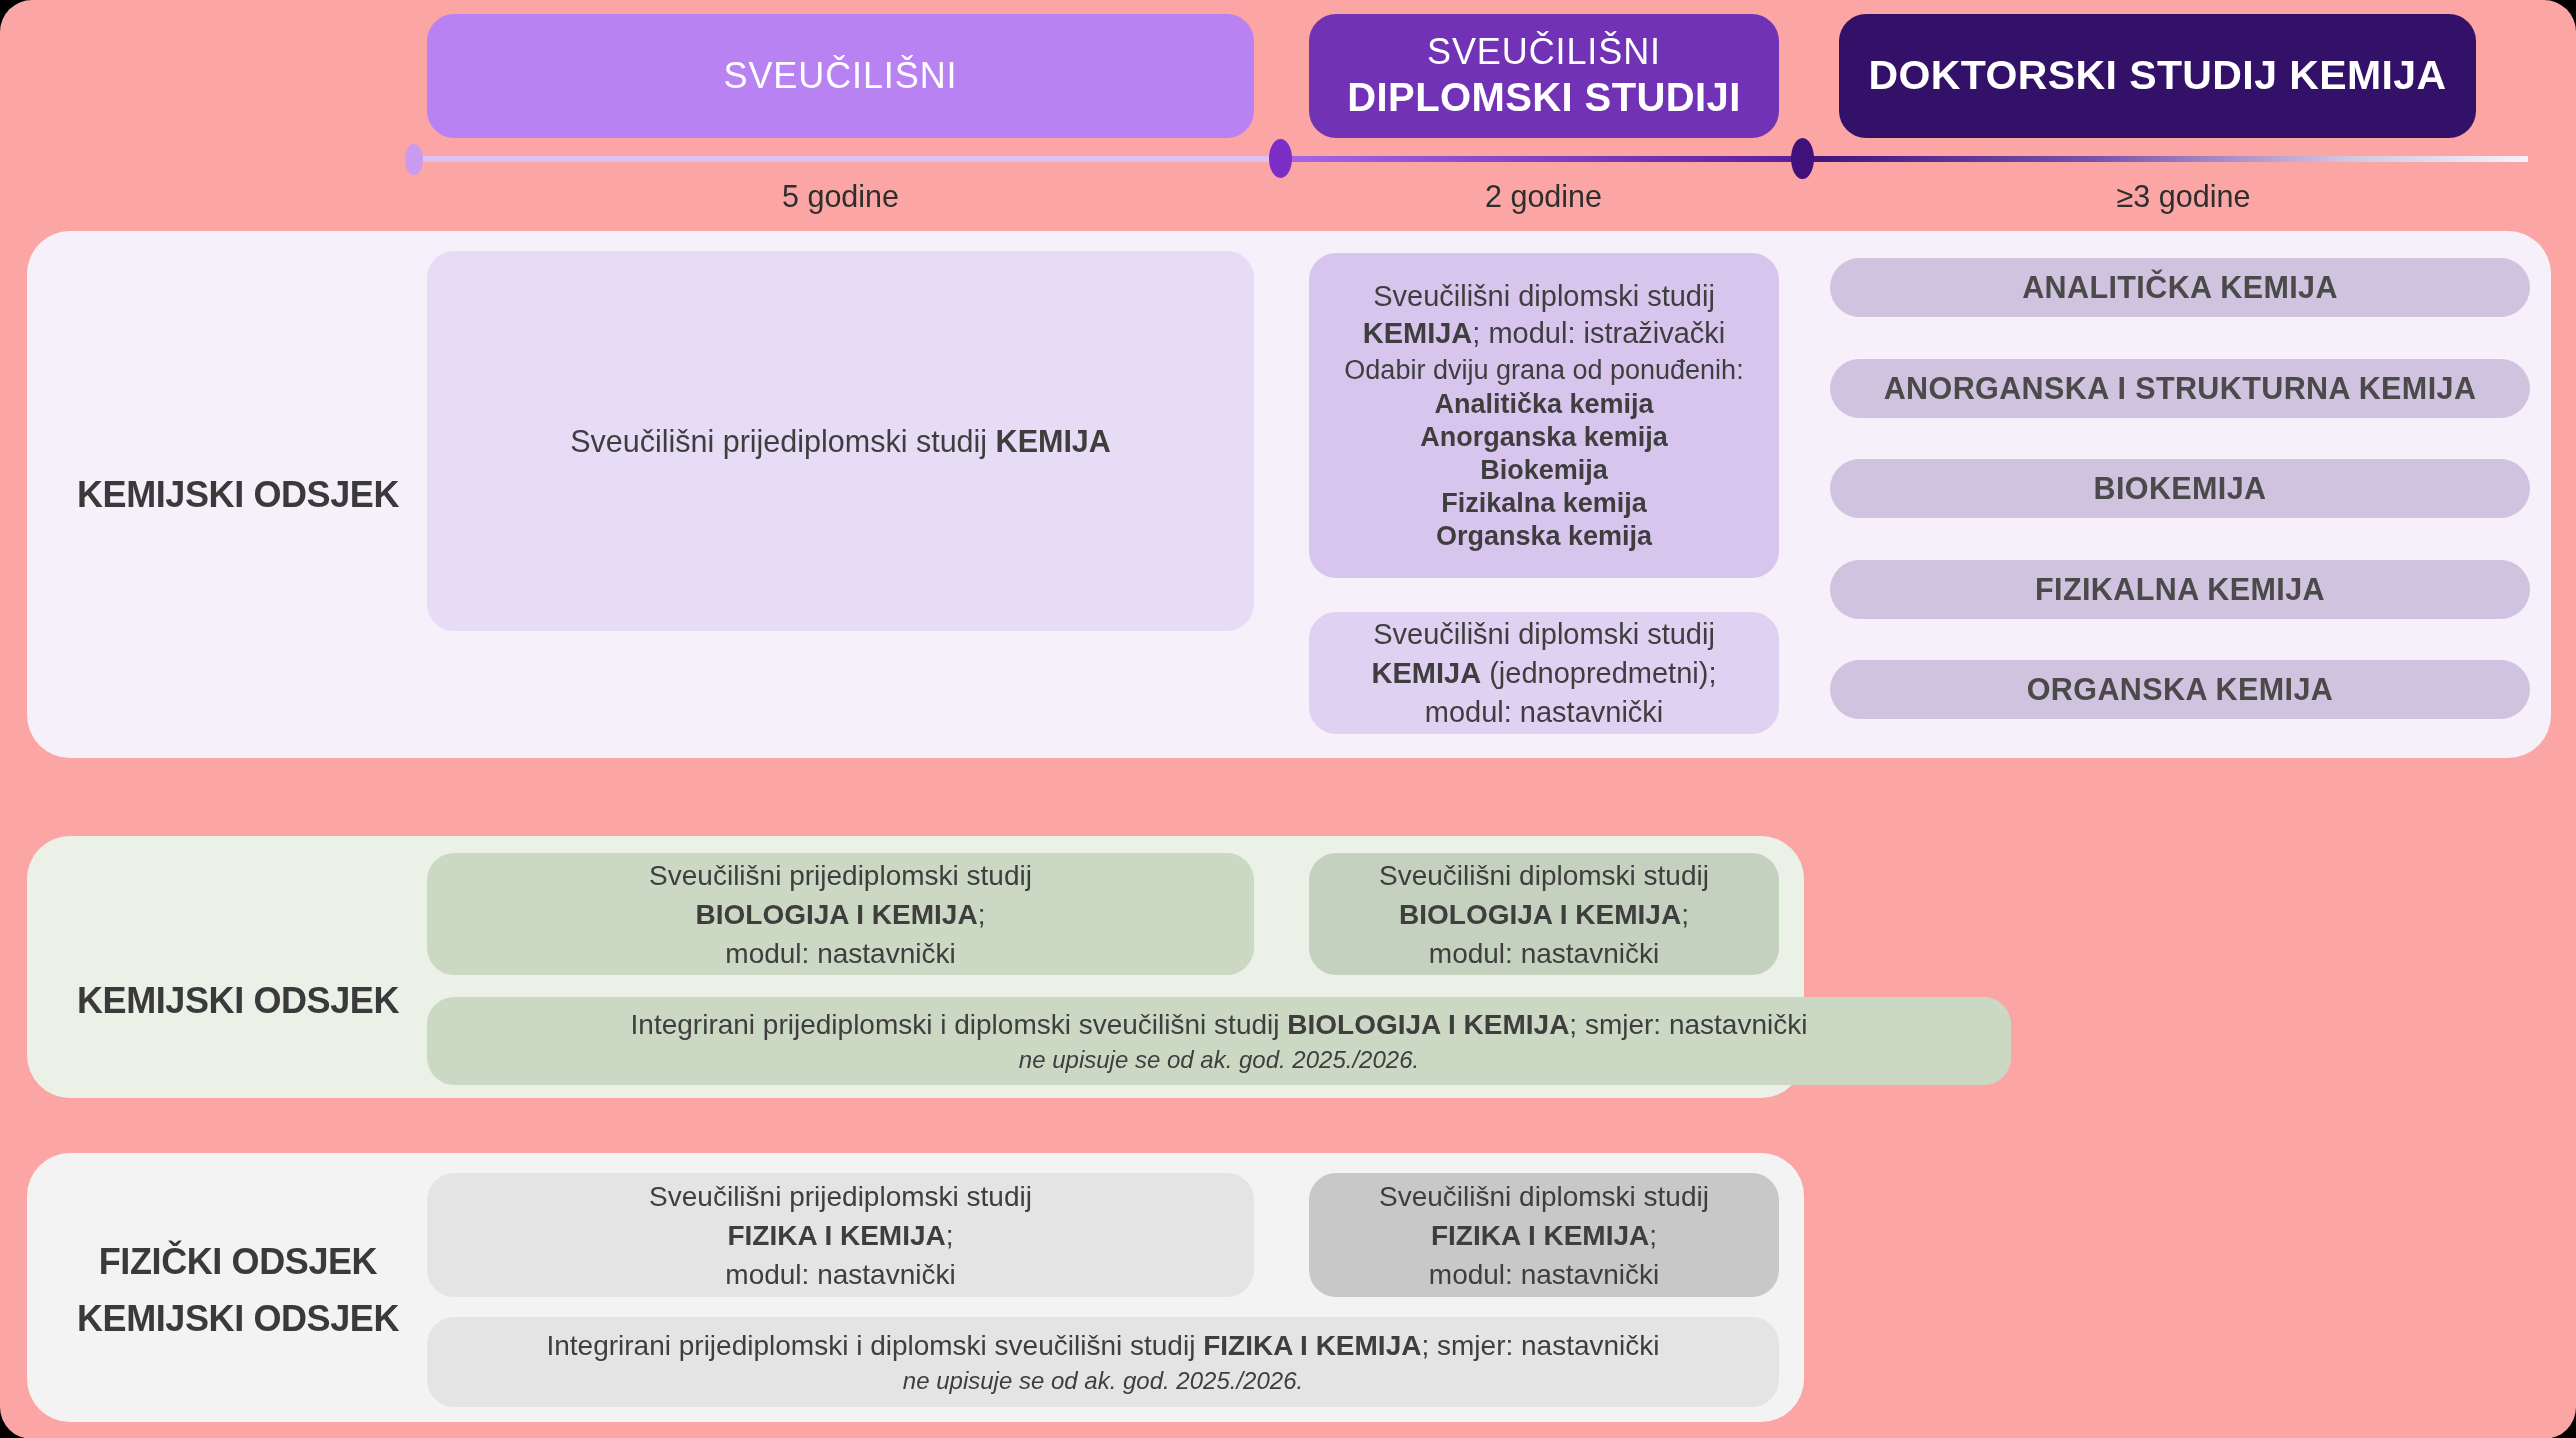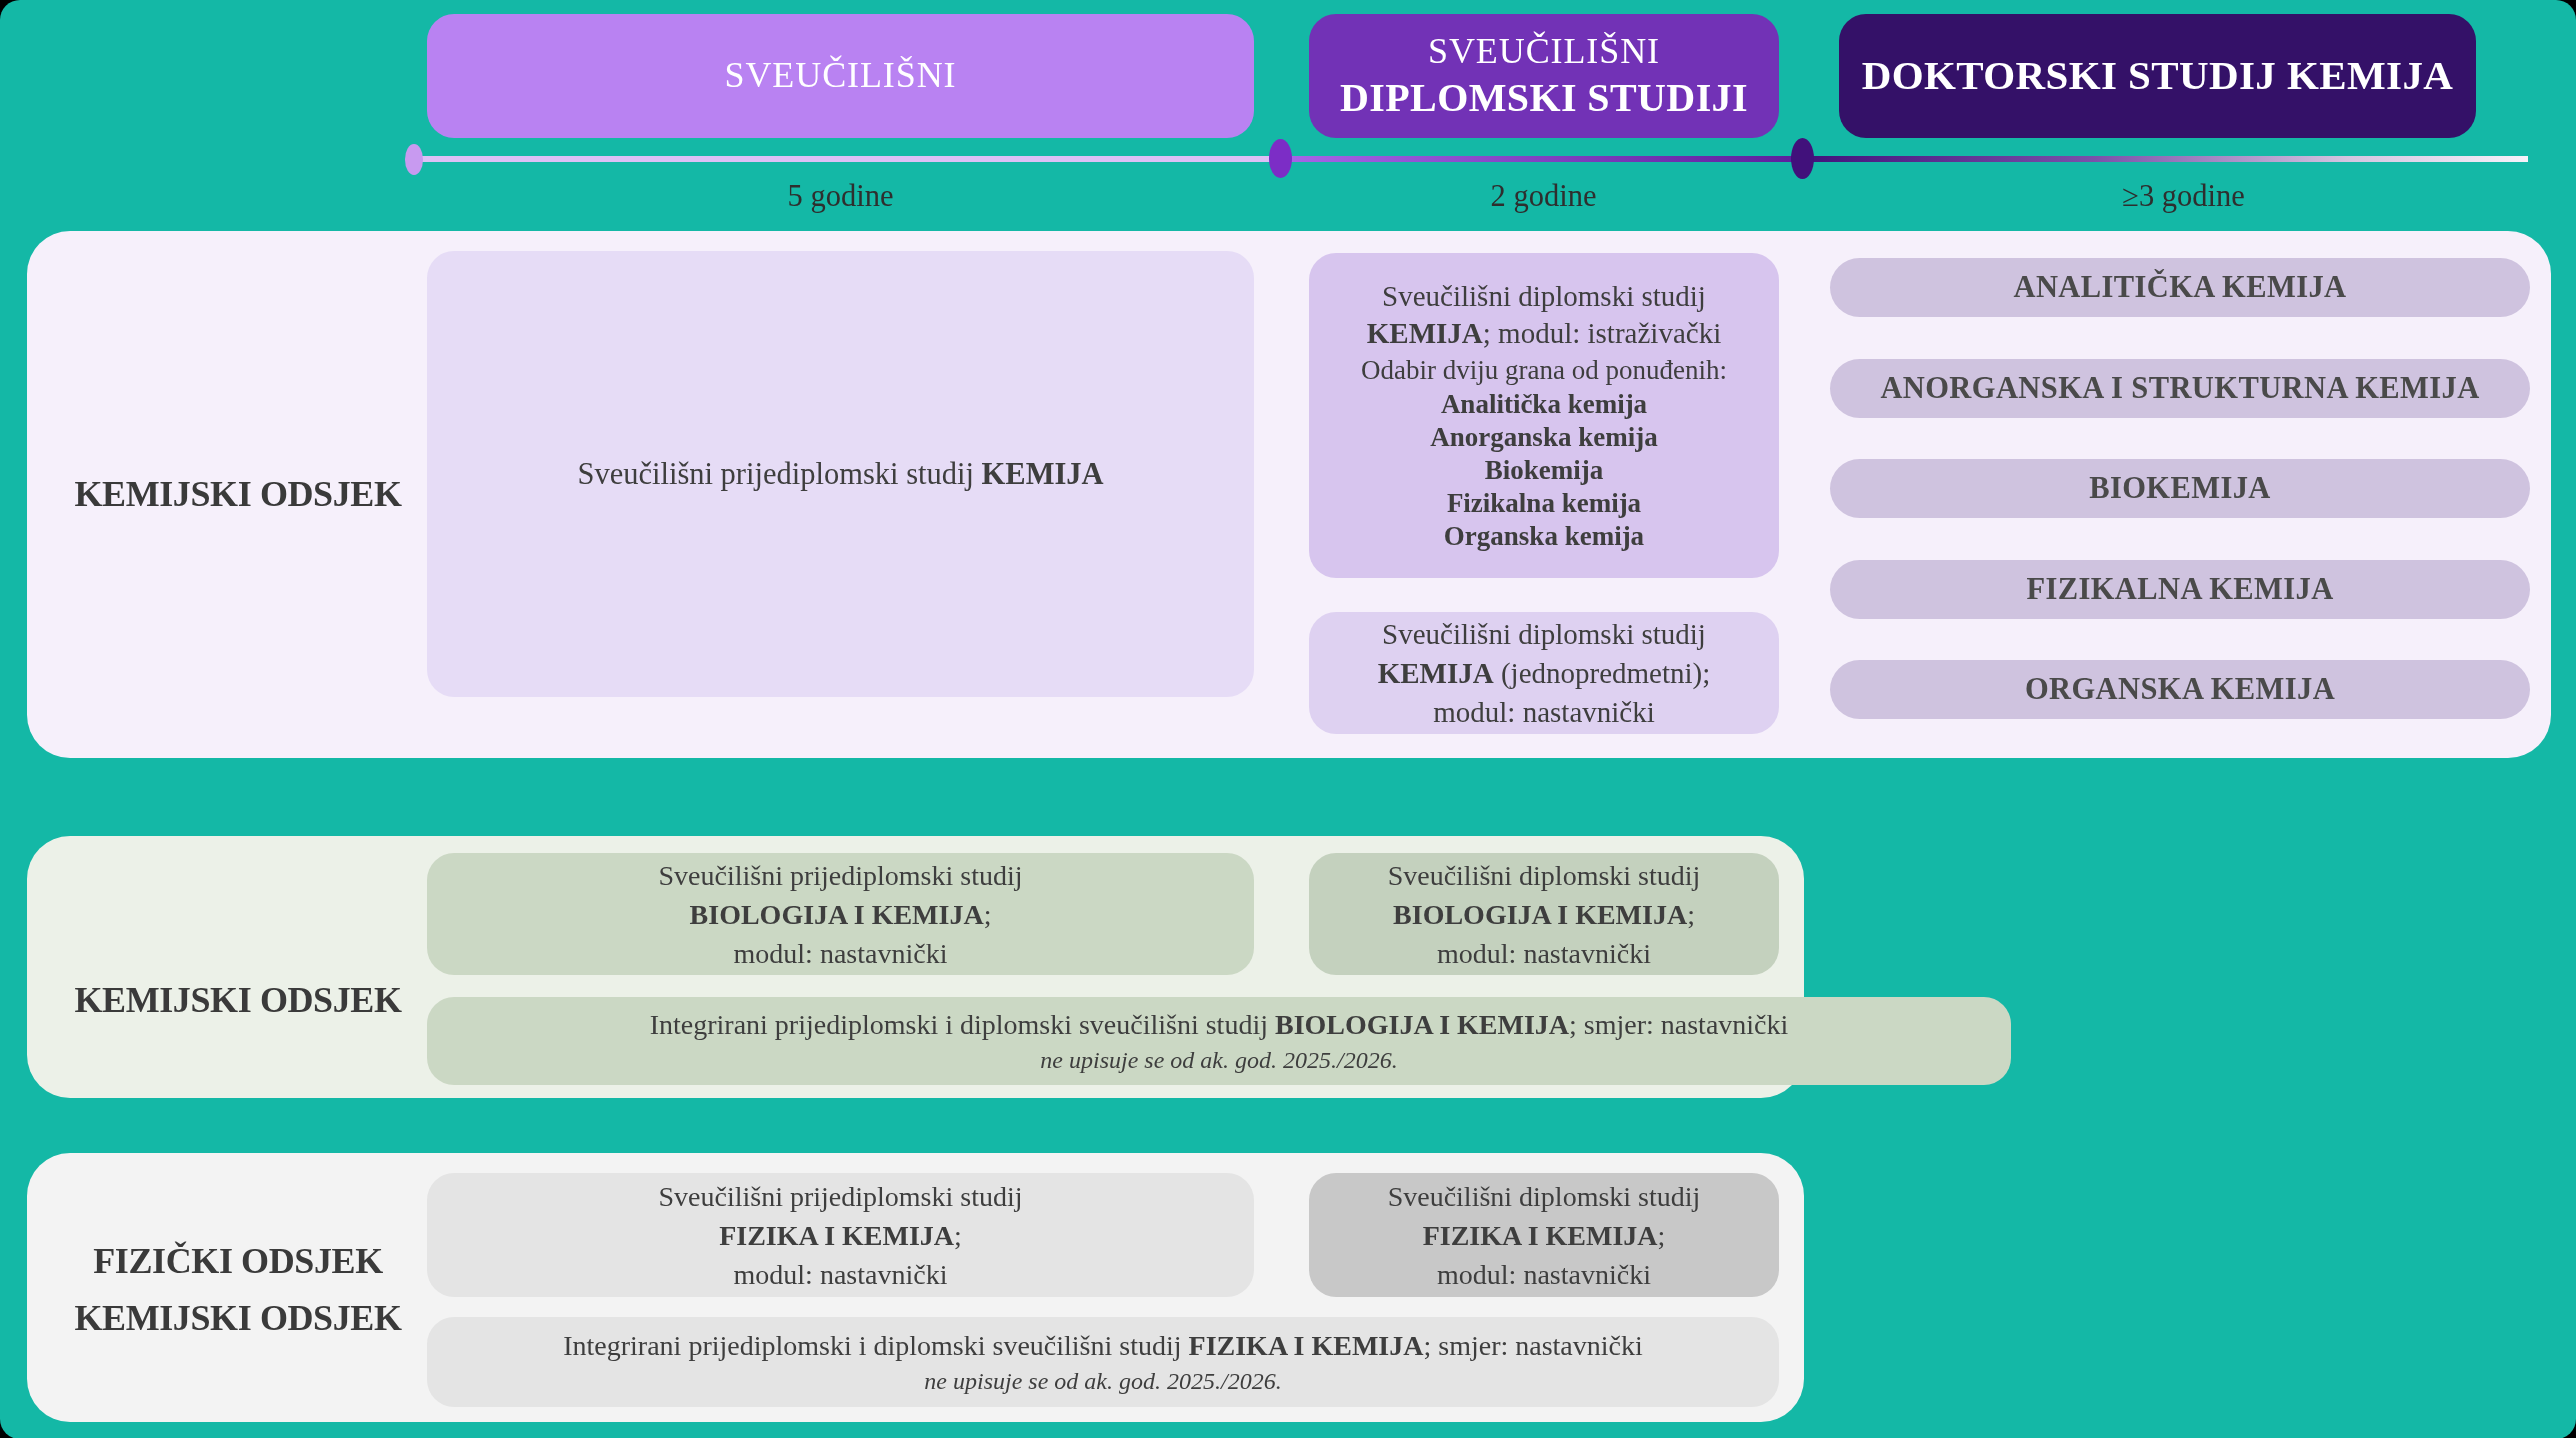--- a/index.html
+++ b/index.html
@@ -1,19 +1,19 @@
 <!DOCTYPE html>
 <html style="font-size:14.4px"><head>
 <meta charset="utf-8">
 <style>
   html,body{margin:0;padding:0;background:#000;}
   .canvas{
-    position:relative;width:2576px;height:1439px;background:#14b8a6;
-    border-radius:20px;overflow:hidden;
-    font-family:Liberation Serif, serif;color:#3e3e3e;
+    position:relative;width:2576px;height:1439px;background:#fca5a5;
+    border-radius:32px;overflow:hidden;
+    font-family:Liberation Sans, sans-serif;color:#3e3e3e;
   }
   
   .hdr{
     position:absolute;top:13.5px;height:124px;border-radius:27px;
     display:flex;flex-direction:column;align-items:center;justify-content:center;
     color:#fff;text-align:center;
   }
   .hdr .l1{font-size:36px;font-weight:500;line-height:43px;letter-spacing:0.9px;}
   .hdr .l2{font-size:40px;font-weight:800;line-height:49px;letter-spacing:0.4px;}
   #h-stage1{left:427px;width:827px;background:#b982f2;}
@@ -48,21 +48,21 @@
   #lbl-fiz1{top:1240px;}
   #lbl-fiz2{top:1297px;}
   
   .sbox{
     position:absolute;border-radius:27px;
     display:flex;flex-direction:column;align-items:center;justify-content:center;
     text-align:center;color:#3e3e3e;
   }
   .line{font-size:29px;line-height:39px;}
   .line b, .sbox b{font-weight:800;}
-  #box-k-pri{left:427px;top:251px;width:827px;height:446px;background:#e6dcf6;}
+  #box-k-pri{left:427px;top:251px;width:827px;height:380px;background:#e6dcf6;}
   #box-k-pri .line{font-size:30.5px;}
   #box-k-ist{left:1309px;top:253px;width:470px;height:325px;background:#d7c5ee;}
   #box-k-ist .line{font-size:29px;line-height:37px;}
   #box-k-ist .choose{font-size:27px;line-height:36px;}
   #box-k-ist .branch-line{font-size:27px;line-height:33px;font-weight:800;}
   #box-k-nas{left:1309px;top:612px;width:470px;height:122px;background:#ded1f1;}
   #box-k-nas .line{font-size:29px;line-height:39px;}
   
   #pills{position:absolute;left:1830px;top:258px;width:700px;height:461px;
     display:flex;flex-direction:column;justify-content:space-between;}

